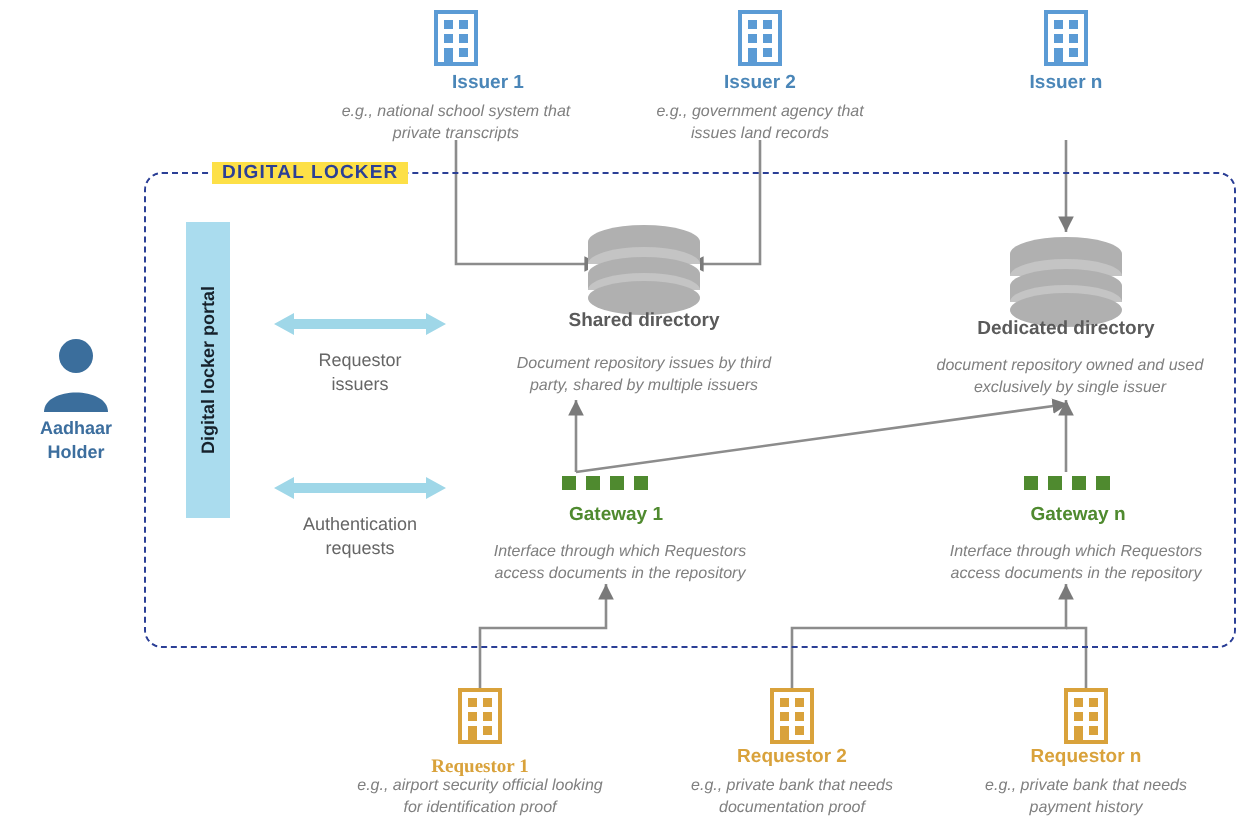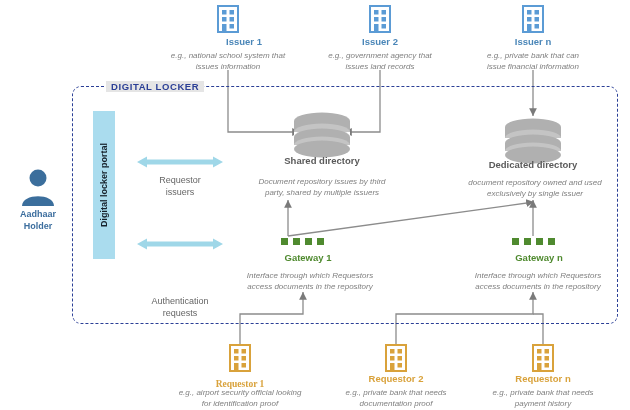--- a/index.html
+++ b/index.html
@@ -15,21 +15,21 @@
   .requestor-label{color:#d9a23b;}
   .gateway-label{color:#4f8a2f;}
   .dir-label{color:#5a5a5a;}
   .holder-label{font-size:9px;font-weight:bold;color:#3c6e9e;text-align:center;line-height:12px;}
   .arrow-label{font-size:9px;color:#666666;text-align:center;line-height:12px;}
 
   
   .locker-box{left:72px;top:86px;width:546px;height:238px;
      border:1.6px dashed #2b3f96;border-radius:9px;box-sizing:border-box;}
   .locker-title{left:106px;top:81px;font-size:9.5px;font-weight:bold;
-     color:#2b3f96;letter-spacing:.6px;background:#e5e5e5;padding:0 5px;}
+     color:#2b3f96;letter-spacing:.6px;background:#fde047;padding:0 5px;}
 
   
   .portal{left:93px;top:111px;width:22px;height:148px;background:#aadcee;}
   .portal span{position:absolute;left:50%;top:50%;
      transform:translate(-50%,-50%) rotate(-90deg);
      white-space:nowrap;font-size:9px;font-weight:bold;color:#16212b;}
 
   
   .person{left:16px;top:168px;width:44px;height:38px;}
 
@@ -104,40 +104,40 @@
   <div class="abs arrow-label" style="left:130px;top:174px;width:100px;">
     <div>Requestor</div>
     <div>issuers</div>
   </div>
 
   <div class="abs" style="left:137px;top:237px;width:86px;">
     <svg width="86" height="14" viewBox="0 0 86 14">
       <path d="M0,7 L10,1.5 L10,4.5 L76,4.5 L76,1.5 L86,7 L76,12.5 L76,9.5 L10,9.5 L10,12.5 Z" fill="#9fd7e8"></path>
     </svg>
   </div>
-  <div class="abs arrow-label" style="left:124px;top:256px;width:112px;margin-top:39px;">
+  <div class="abs arrow-label" style="left:124px;top:256px;width:112px;">
     <div>Authentication</div>
     <div>requests</div>
   </div>
 
   <div class="abs" style="left:214px;top:4px;">
     <svg width="28" height="30" viewBox="0 0 28 30">
       <rect x="4" y="2" width="20" height="26" fill="none" stroke="#5b9bd5" stroke-width="2"></rect>
       <rect x="8" y="6" width="4.5" height="4.5" fill="#5b9bd5"></rect>
       <rect x="15.5" y="6" width="4.5" height="4.5" fill="#5b9bd5"></rect>
       <rect x="8" y="13" width="4.5" height="4.5" fill="#5b9bd5"></rect>
       <rect x="15.5" y="13" width="4.5" height="4.5" fill="#5b9bd5"></rect>
       <rect x="8" y="20" width="4.5" height="8" fill="#5b9bd5"></rect>
       <rect x="15.5" y="20" width="4.5" height="4.5" fill="#5b9bd5"></rect>
     </svg>
   </div>
   <div class="abs node-label issuer-label" style="left:204px;top:36px;width:80px;">Issuer 1</div>
   <div class="abs desc" style="left:153px;top:50px;width:150px;">
     <div>e.g., national school system that</div>
-    <div>issues information</div>
+    <div>private transcripts</div>
   </div>
 
   <div class="abs" style="left:366px;top:4px;">
     <svg width="28" height="30" viewBox="0 0 28 30">
       <rect x="4" y="2" width="20" height="26" fill="none" stroke="#5b9bd5" stroke-width="2"></rect>
       <rect x="8" y="6" width="4.5" height="4.5" fill="#5b9bd5"></rect>
       <rect x="15.5" y="6" width="4.5" height="4.5" fill="#5b9bd5"></rect>
       <rect x="8" y="13" width="4.5" height="4.5" fill="#5b9bd5"></rect>
       <rect x="15.5" y="13" width="4.5" height="4.5" fill="#5b9bd5"></rect>
       <rect x="8" y="20" width="4.5" height="8" fill="#5b9bd5"></rect>
@@ -155,24 +155,20 @@
       <rect x="4" y="2" width="20" height="26" fill="none" stroke="#5b9bd5" stroke-width="2"></rect>
       <rect x="8" y="6" width="4.5" height="4.5" fill="#5b9bd5"></rect>
       <rect x="15.5" y="6" width="4.5" height="4.5" fill="#5b9bd5"></rect>
       <rect x="8" y="13" width="4.5" height="4.5" fill="#5b9bd5"></rect>
       <rect x="15.5" y="13" width="4.5" height="4.5" fill="#5b9bd5"></rect>
       <rect x="8" y="20" width="4.5" height="8" fill="#5b9bd5"></rect>
       <rect x="15.5" y="20" width="4.5" height="4.5" fill="#5b9bd5"></rect>
     </svg>
   </div>
   <div class="abs node-label issuer-label" style="left:493px;top:36px;width:80px;">Issuer n</div>
-  <div class="abs desc" style="left:455px;top:50px;width:156px;">
-    <div>e.g., private bank that can</div>
-    <div>issue financial information</div>
-  </div>
 
   <div class="abs" style="left:291px;top:112px;">
     <svg class="cyl" viewBox="0 0 62 46">
       <ellipse cx="31" cy="9" rx="28" ry="8.5" fill="#b0b0b0"></ellipse>
       <rect x="3" y="9" width="56" height="11" fill="#b0b0b0"></rect>
       <ellipse cx="31" cy="20" rx="28" ry="8.5" fill="#c4c4c4"></ellipse>
       <rect x="3" y="20" width="56" height="5" fill="#ffffff"></rect>
       <ellipse cx="31" cy="25" rx="28" ry="8.5" fill="#b0b0b0"></ellipse>
       <rect x="3" y="25" width="56" height="8" fill="#b0b0b0"></rect>
       <ellipse cx="31" cy="33" rx="28" ry="8.5" fill="#c4c4c4"></ellipse>

